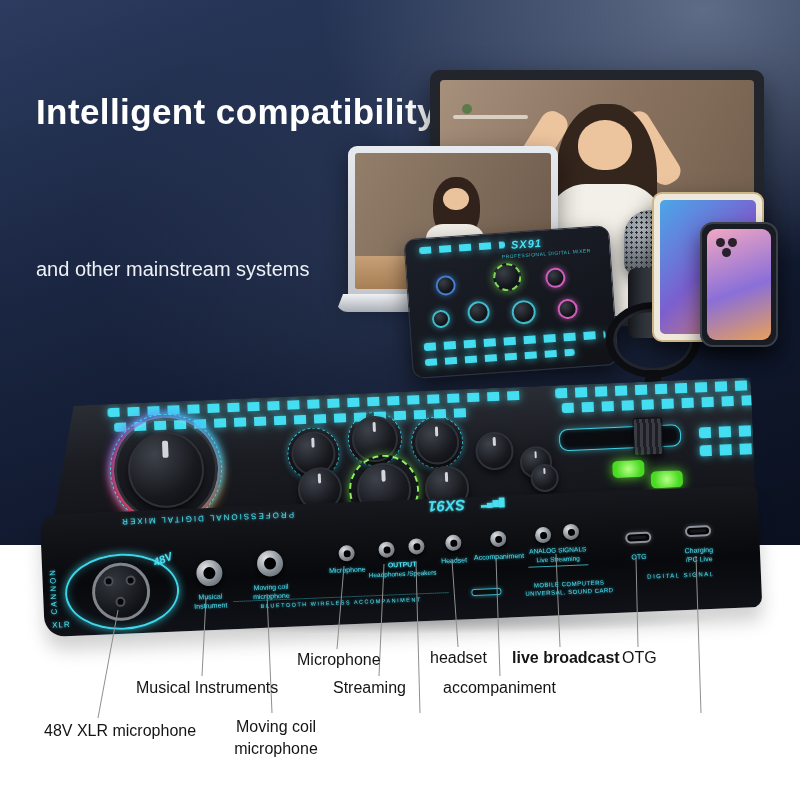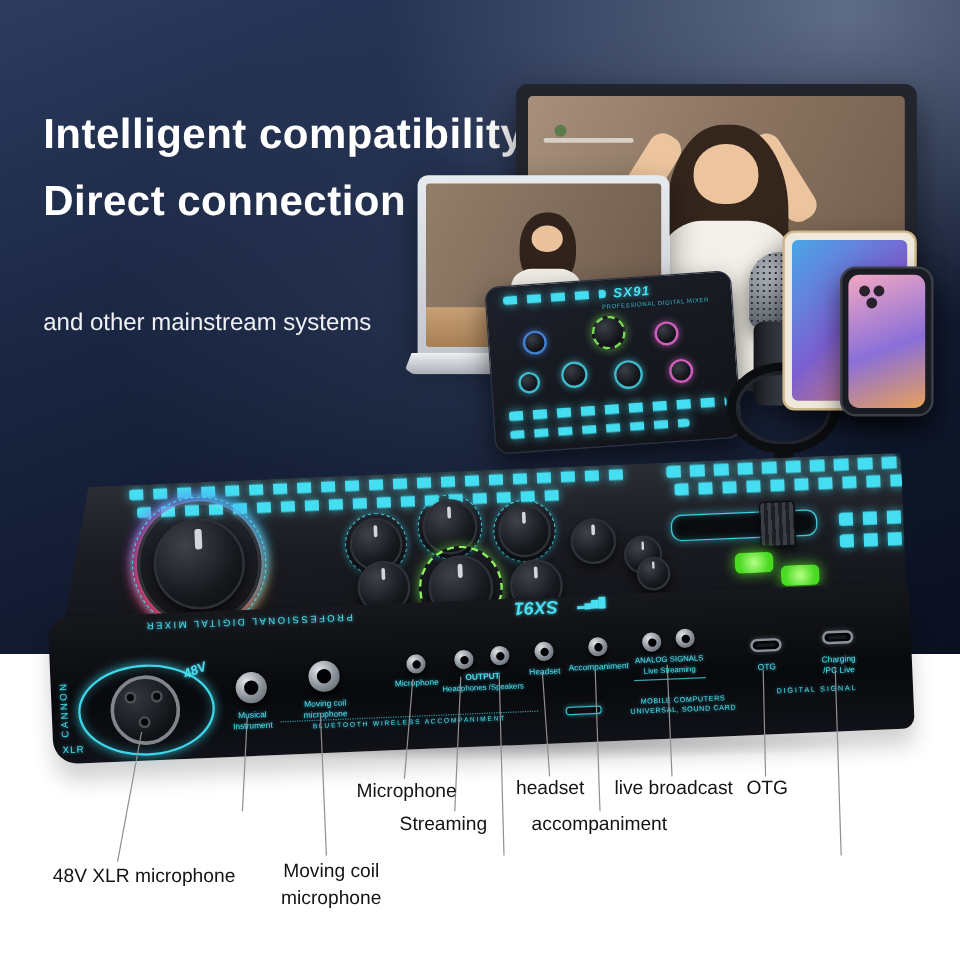--- a/index.html
+++ b/index.html
@@ -151,21 +151,20 @@
 </style>
 </head>
 <body>
 
 <div class="canvas">
 
   <div class="hero">
 
     <div class="heading">
       <div>Intelligent compatibility</div>
-      <div>Direct connection</div>
     </div>
 
     <div class="body-text">
       <div>and other mainstream systems</div>
     </div>
 
     <div class="monitor">
       <div class="monitor-screen">
         <div class="m-shelf" style="left:4%;top:15%;width:24%;"></div>
         <div class="m-shelf" style="left:4%;top:34%;width:20%;"></div>
@@ -329,22 +328,23 @@
     <line x1="416" y1="562" x2="420" y2="713" stroke="#8f8f8f" stroke-width="1"></line>
     <line x1="452" y1="560" x2="458" y2="647" stroke="#8f8f8f" stroke-width="1"></line>
     <line x1="496" y1="558" x2="500" y2="676" stroke="#8f8f8f" stroke-width="1"></line>
     <line x1="556" y1="554" x2="560" y2="647" stroke="#8f8f8f" stroke-width="1"></line>
     <line x1="636" y1="558" x2="638" y2="647" stroke="#8f8f8f" stroke-width="1"></line>
     <line x1="696" y1="556" x2="701" y2="713" stroke="#8f8f8f" stroke-width="1"></line>
   </svg>
 
   <div class="callout" style="left:297px;top:650px;">Microphone</div>
   <div class="callout" style="left:430px;top:648px;">headset</div>
-  <div class="callout" style="left:512px;top:648px;">live broadcast</div>
+  <div class="callout" style="left:512px;top:648px;font-weight:bold;">live broadcast</div>
   <div class="callout" style="left:622px;top:648px;">OTG</div>
+  <div class="callout" style="left:136px;top:678px;">Musical Instruments</div>
   <div class="callout" style="left:333px;top:678px;">Streaming</div>
   <div class="callout" style="left:443px;top:678px;">accompaniment</div>
   <div class="callout" style="left:44px;top:721px;">48V XLR microphone</div>
   <div class="callout center" style="left:224px;top:716px;width:104px;line-height:22px;">
     <div>Moving coil</div>
     <div>microphone</div>
   </div>
 
 </div>
 

